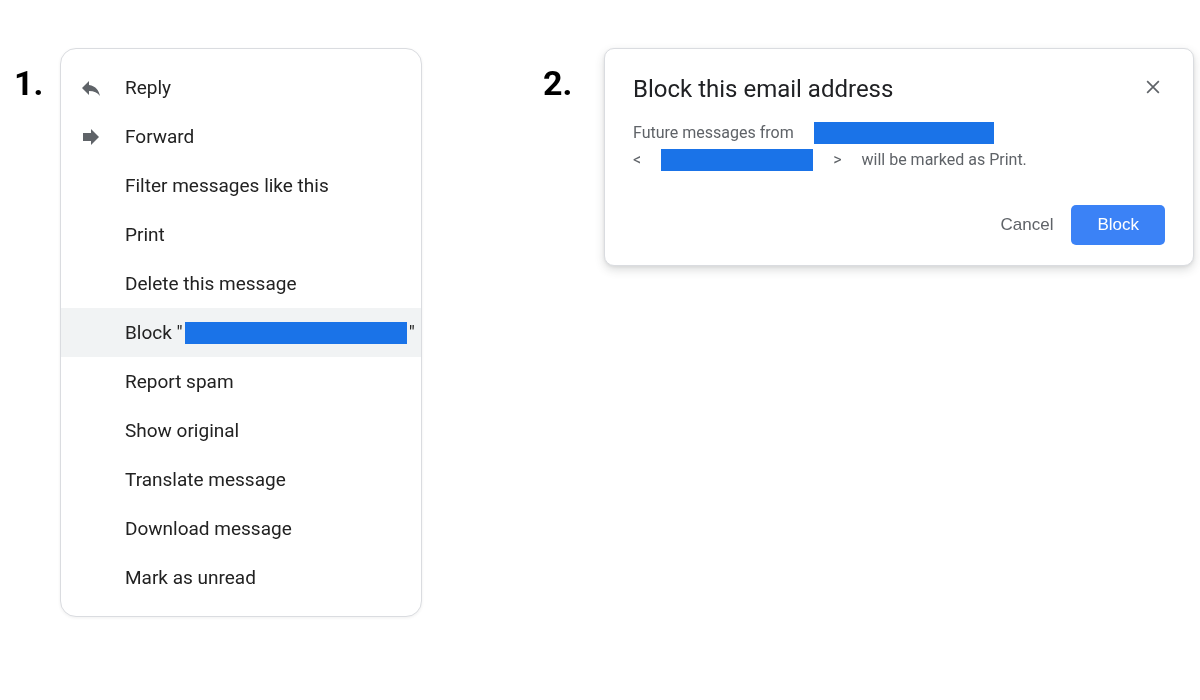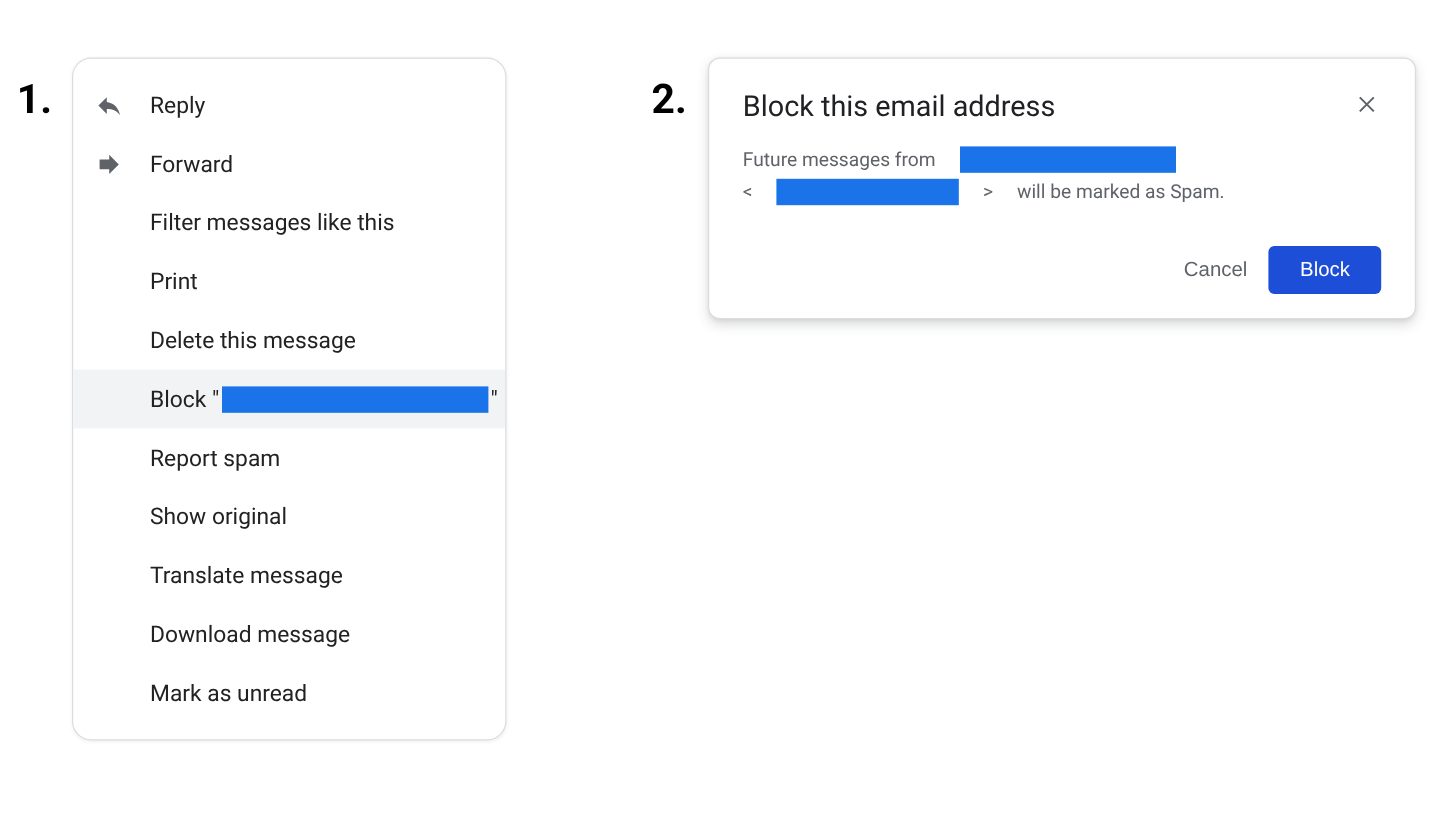--- a/index.html
+++ b/index.html
@@ -57,21 +57,21 @@
       vertical-align: middle;
     }
     .redact.w1 { width: 222px; margin: 0 2px; }
     .redact.w2 { width: 180px; }
     .redact.w3 { width: 152px; }
 
     
     .dialog {
       position: absolute;
       top: 48px;
-      left: 590px;
+      left: 604px;
       width: 590px;
       background: #fff;
       border: 1px solid #dadce0;
       border-radius: 10px;
       box-shadow: 0 4px 10px rgba(60,64,67,.18), 0 1px 3px rgba(60,64,67,.08);
       padding: 26px 28px 20px 28px;
     }
     .dialog-header {
       display: flex;
       align-items: flex-start;
@@ -105,21 +105,21 @@
       font-size: 17px;
       color: #5f6368;
       background: transparent;
       border: none;
       cursor: pointer;
       padding: 8px 10px;
     }
     .btn-primary {
       font-size: 17px;
       color: #fff;
-      background: #1d4ed8;
+      background: #3b82f6;
       border: none;
       border-radius: 5px;
       padding: 10px 26px;
       font-weight: 500;
       cursor: pointer;
     }
   </style>
 </head>
 <body>
 
@@ -196,20 +196,20 @@
   </div>
   <div class="dialog-body">
     <div class="line">
       <span>Future messages from </span>
       <span class="redact w2"></span>
     </div>
     <div class="line">
       <span>&lt;</span>
       <span class="redact w3"></span>
       <span>&gt;</span>
-      <span> will be marked as Spam.</span>
+      <span> will be marked as Print.</span>
     </div>
   </div>
   <div class="dialog-actions">
     <button class="btn-cancel">Cancel</button>
     <button class="btn-primary">Block</button>
   </div>
 </div>
 
 </body></html>

